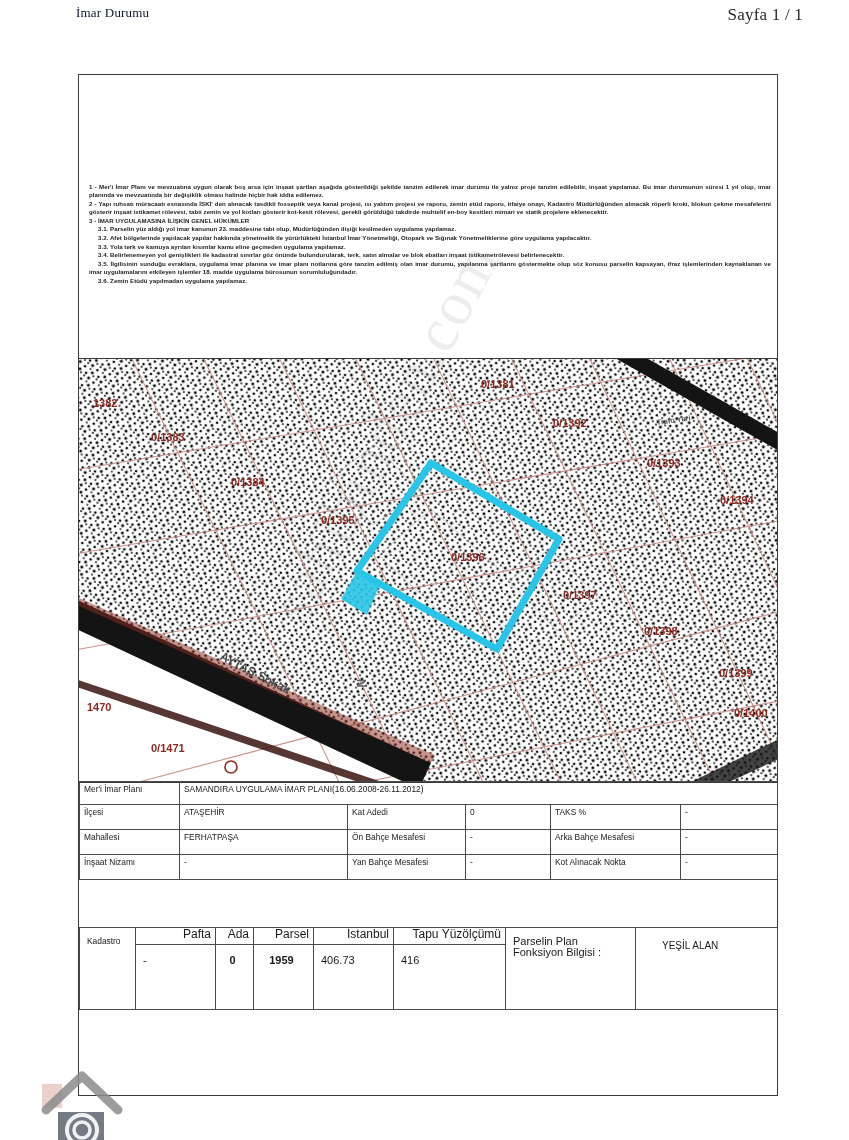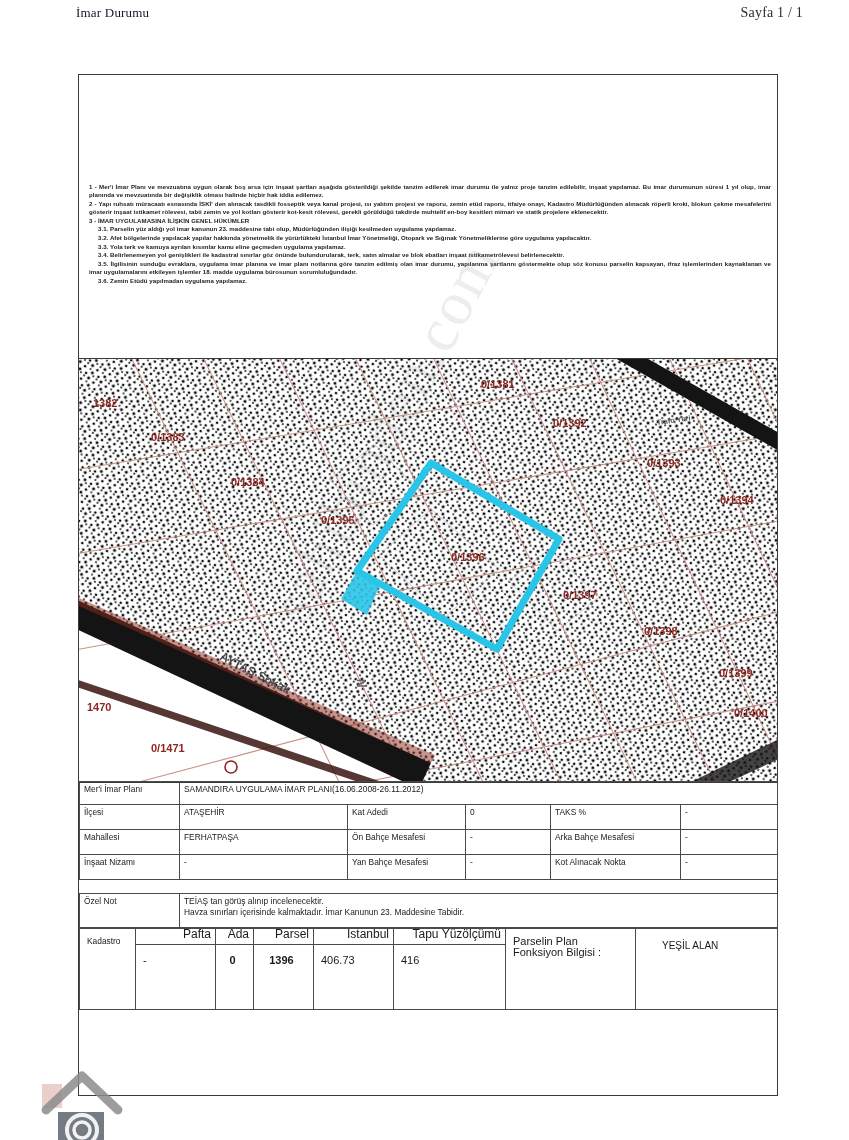--- a/index.html
+++ b/index.html
@@ -27,21 +27,21 @@
     left: 76px; top: 5px;
     font-family: "Liberation Serif", serif;
     font-size: 13px;
     color: #0f172a;
     letter-spacing: .2px;
   }
   #page-header .hdr-right {
     position: absolute;
     right: 46px; top: 5px;
     font-family: "Liberation Serif", serif;
-    font-size: 14px;
+    font-size: 17px;
     color: #2b2b2b;
     letter-spacing: .2px;
   }
 
   
   #doc-frame {
     position: absolute;
     left: 78px;
     top: 74px;
     width: 700px;
@@ -318,35 +318,20 @@
         <td class="lbl">İnşaat Nizamı</td>
         <td class="val">-</td>
         <td class="lbl">Yan Bahçe Mesafesi</td>
         <td class="val">-</td>
         <td class="lbl">Kot Alınacak Nokta</td>
         <td class="val">-</td>
       </tr>
     </tbody>
   </table>
 
-  <table class="tbl" id="tbl-note">
-    <colgroup>
-        <col style="width:100px">
-        <col style="width:598px">
-      </colgroup>
-    <tbody>
-      <tr>
-        <td class="lbl" style="height:30px">Özel Not</td>
-        <td class="val" style="padding-top:2px;vertical-align:top">
-          <div>TEİAŞ tan görüş alınıp incelenecektir.</div>
-          <div>Havza sınırları içerisinde kalmaktadır. İmar Kanunun 23. Maddesine Tabidir.</div>
-        </td>
-      </tr>
-    </tbody>
-  </table>
 
   <table class="tbl" id="tbl-kadastro">
     <colgroup>
       <col style="width:56px">
         <col style="width:80px">
         <col style="width:38px">
       <col style="width:60px">
         <col style="width:80px">
         <col style="width:112px">
       <col style="width:130px">
@@ -362,21 +347,21 @@
         <td class="colhead">Tapu Yüzölçümü</td>
         <td rowspan="2" class="cell" style="padding-top:8px;line-height:11px">
           <div>Parselin Plan</div>
           <div>Fonksiyon Bilgisi :</div>
         </td>
         <td rowspan="2" class="cell" style="padding-top:12px;padding-left:26px;font-size:10px">YEŞİL ALAN</td>
       </tr>
       <tr>
         <td class="cell" style="height:52px">-</td>
         <td class="cell bold" style="text-align:center;padding-left:0">0</td>
-        <td class="cell bold" style="text-align:center;padding-left:0">1396</td>
+        <td class="cell bold" style="text-align:center;padding-left:0">1959</td>
         <td class="cell">406.73</td>
         <td class="cell">416</td>
       </tr>
     </tbody>
   </table>
 
 </div>
 
 <div id="wm-diagonal">sahibinden.com</div>
 

